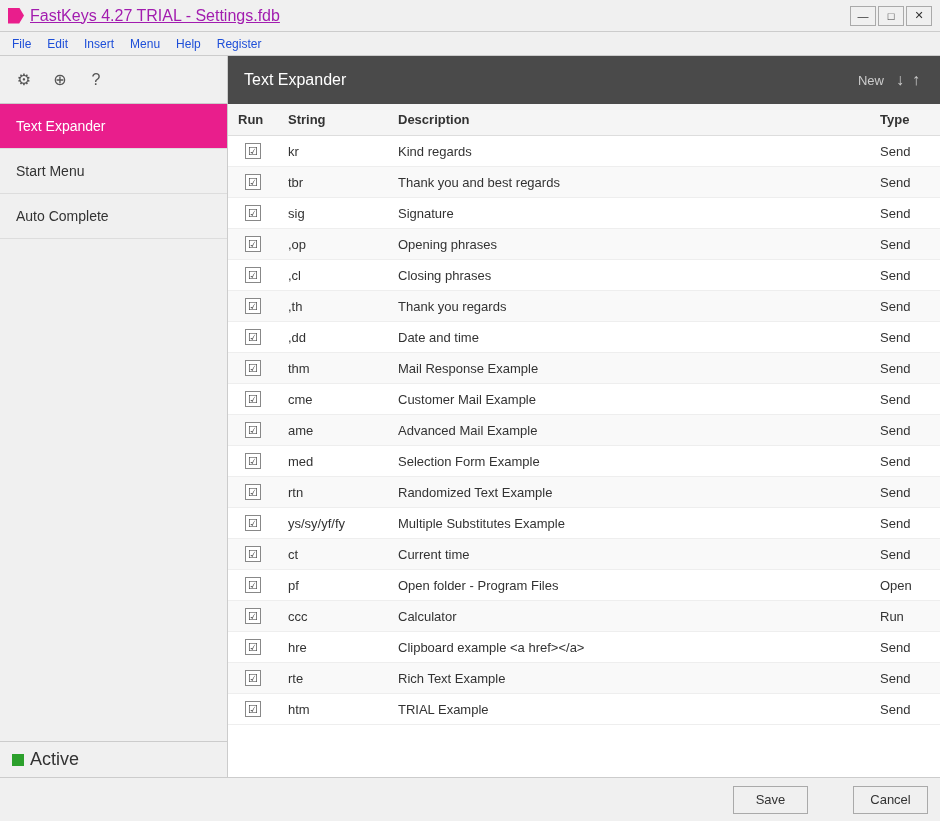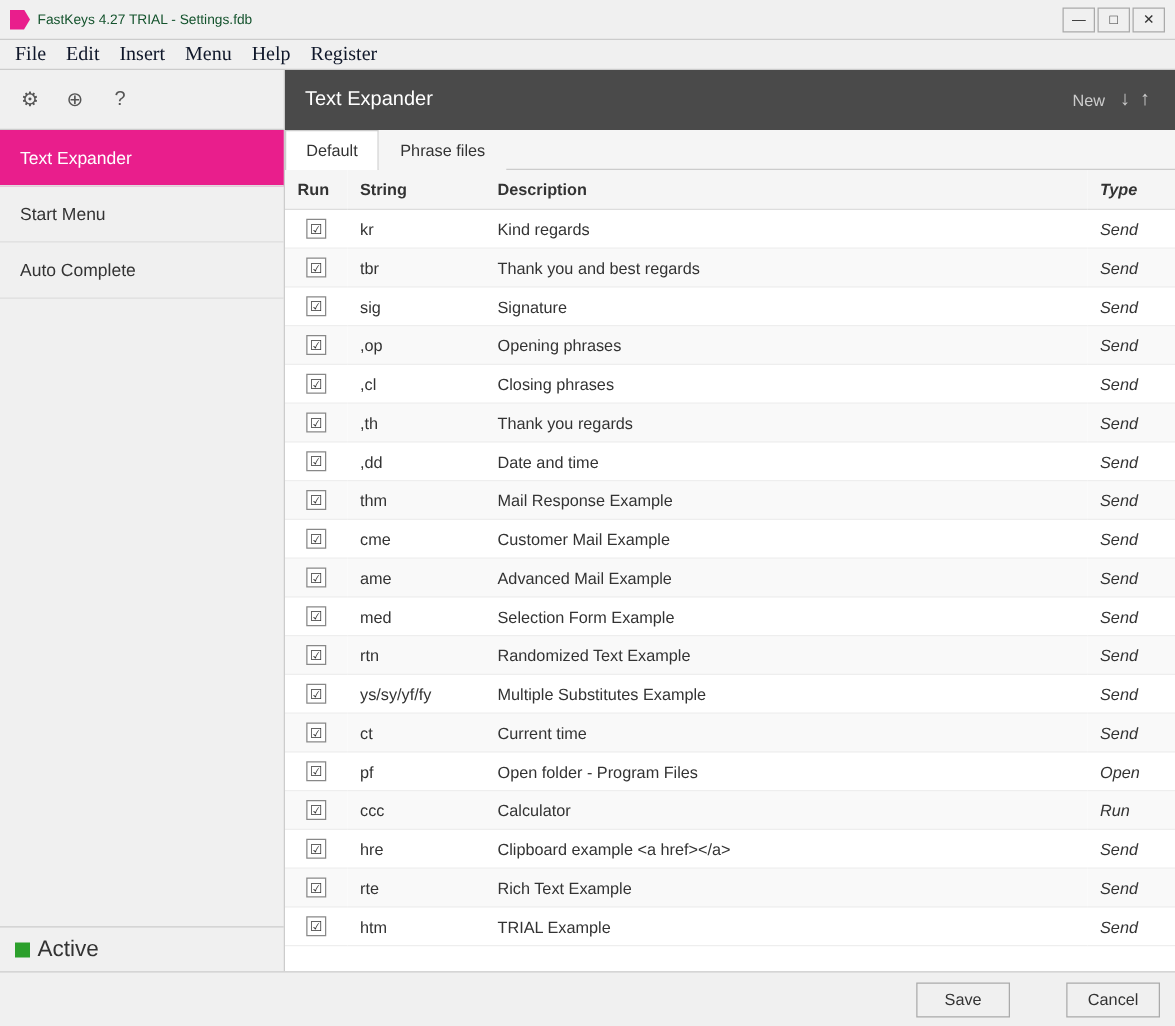--- a/index.html
+++ b/index.html
@@ -26,22 +26,23 @@
     }
     #title-bar-icon {
       width: 16px;
       height: 16px;
       margin-right: 6px;
       background: #e91e8c;
       clip-path: polygon(0 0, 70% 0, 100% 50%, 70% 100%, 0 100%, 0 0);
     }
     #title-bar-title {
       flex: 1;
-      font-size: 11px;
-      color: #14532d;
+      font-size: 16px;
+      color: #a21caf;
+      text-decoration: underline;
     }
     .title-bar-btn {
       width: 26px;
       height: 20px;
       border: 1px solid #aaa;
       background: #f0f0f0;
       cursor: pointer;
       font-size: 11px;
       display: flex;
       align-items: center;
@@ -56,23 +57,22 @@
       height: 24px;
       display: flex;
       align-items: center;
       padding: 0 4px;
       border-bottom: 1px solid #ccc;
       flex-shrink: 0;
     }
     .menu-item {
       padding: 2px 8px;
       cursor: pointer;
-      color: #0f172a;
-      font-size: 16px;
-      font-family: Liberation Serif, serif;
+      color: #1d4ed8;
+      font-size: 12px;
     }
 
     
     #main {
       display: flex;
       flex: 1;
       overflow: hidden;
     }
 
     
@@ -230,21 +230,21 @@
       background: #f9f9f9;
     }
     tbody td {
       padding: 7px 10px;
       color: #333;
       font-size: 13px;
     }
     .col-run { width: 50px; }
     .col-string { width: 110px; }
     .col-desc { flex: 1; }
-    .col-type { width: 70px; font-style: italic; }
+    .col-type { width: 70px; }
 
     .checkbox-cell {
       display: flex;
       align-items: center;
       justify-content: center;
     }
     .cb-icon {
       width: 16px;
       height: 16px;
       border: 1px solid #888;
@@ -323,24 +323,20 @@
     </div>
   </div>
 
   <div id="content">
     <div id="content-header">
       <span id="content-title">Text Expander</span>
       <button class="header-btn">New</button>
       <span class="header-arrow">↓</span>
       <span class="header-arrow">↑</span>
     </div>
-    <div id="tabs">
-    <div class="tab active">Default</div>
-        <div class="tab">Phrase files</div>
-      </div>
     <div id="table-container">
       <table>
         <thead>
           <tr>
             <th class="col-run">Run</th>
             <th class="col-string">String</th>
             <th class="col-desc">Description</th>
             <th class="col-type">Type</th>
           </tr>
         </thead>

